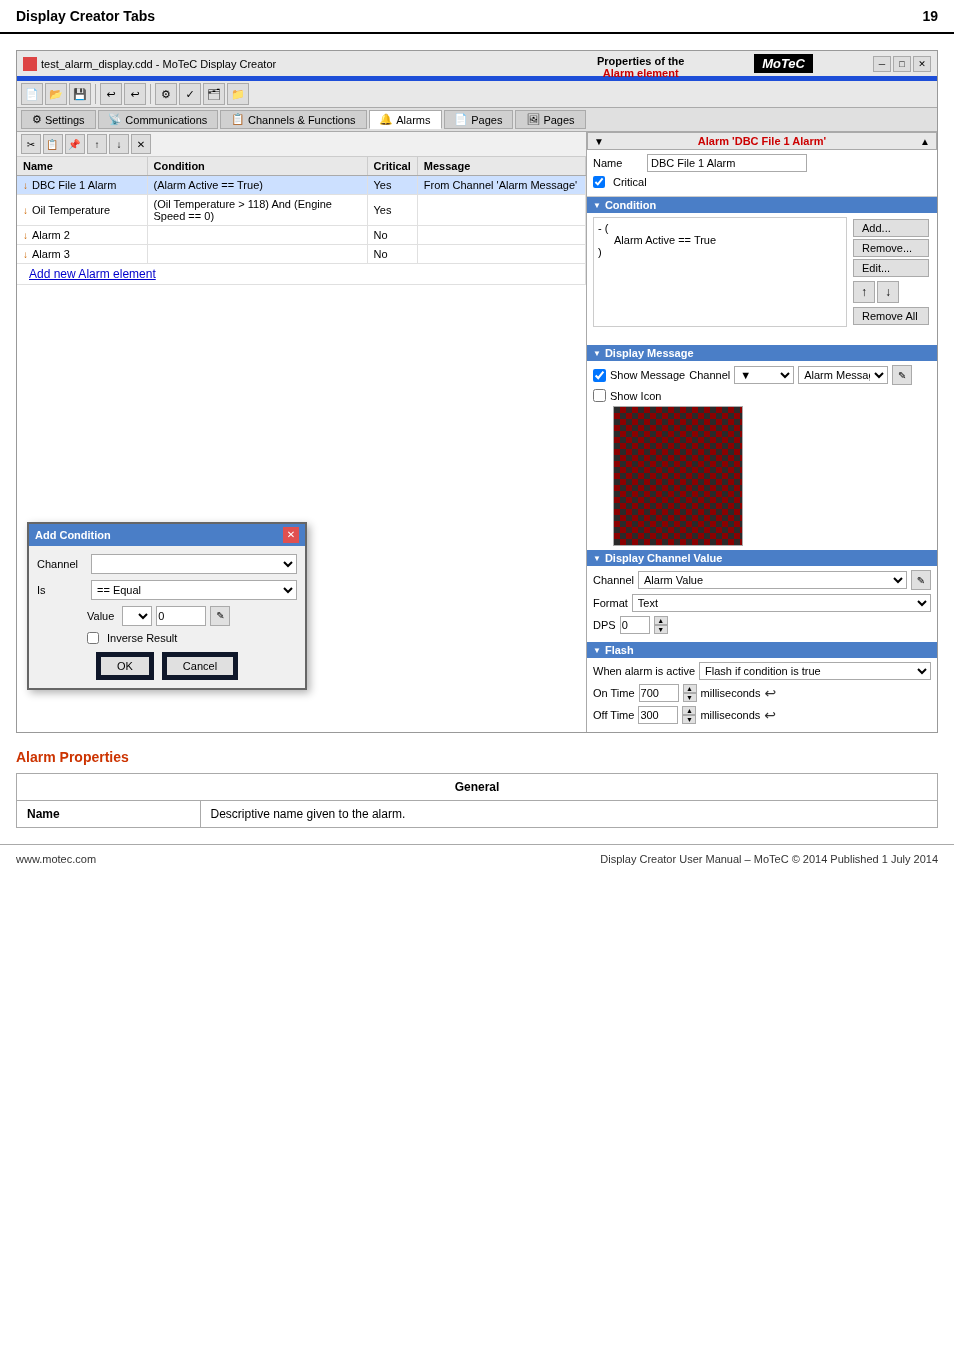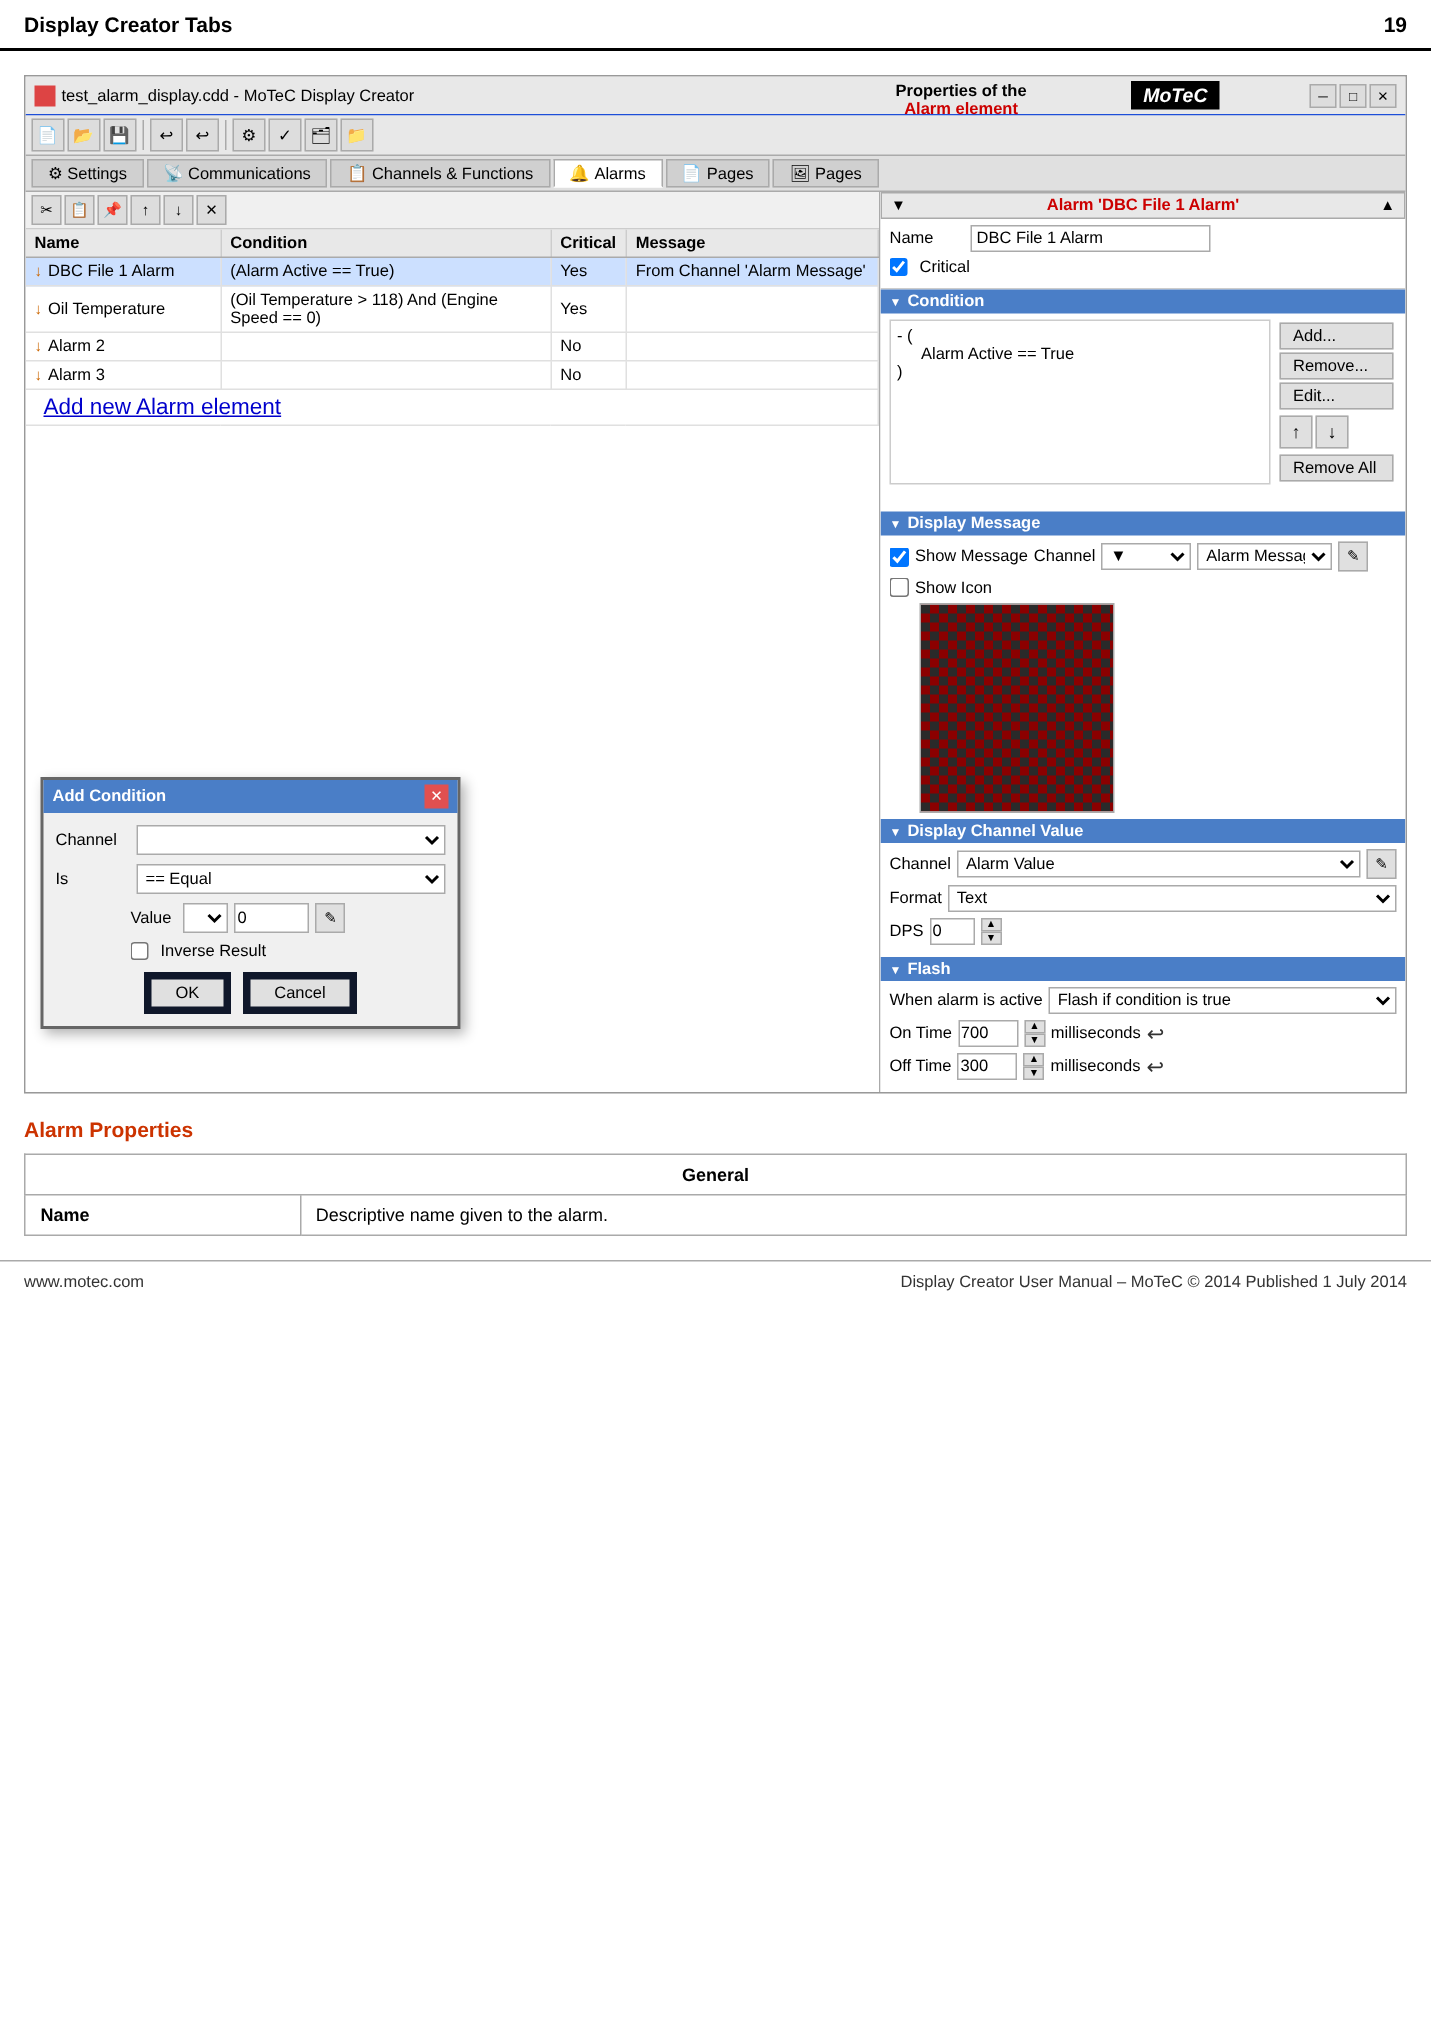--- a/index.html
+++ b/index.html
@@ -13,21 +13,21 @@
     }
 
     
     .screenshot-area {
       margin: 16px; border: 1px solid #999; background: #f0f0f0;
       position: relative; overflow: hidden;
     }
 
     
     .app-titlebar {
-      background: #e8e8e8; border-bottom: 1px solid #1d4ed8;
+      background: #e8e8e8; border-bottom: 5px solid #1d4ed8;
       display: flex; justify-content: space-between; align-items: center;
       padding: 3px 6px; font-size: 11px;
     }
     .app-titlebar-left { display: flex; align-items: center; gap: 4px; }
     .app-titlebar-icon { width: 14px; height: 14px; background: #d44; display: inline-block; }
     .titlebar-title { font-size: 11px; }
     .titlebar-controls { display: flex; gap: 2px; }
     .titlebar-btn {
       width: 18px; height: 16px; background: #ddd; border: 1px solid #aaa;
       display: flex; align-items: center; justify-content: center; font-size: 9px; cursor: pointer;
@@ -84,21 +84,21 @@
     .alarm-table th {
       background: #e8e8e8; border-bottom: 1px solid #aaa; border-right: 1px solid #ccc;
       padding: 3px 6px; text-align: left; font-size: 11px; font-weight: bold;
     }
     .alarm-table td {
       border-bottom: 1px solid #e0e0e0; border-right: 1px solid #e0e0e0;
       padding: 3px 6px; font-size: 11px;
     }
     .alarm-table tr.selected { background: #cce0ff; }
     .alarm-icon { color: #cc6600; font-size: 10px; margin-right: 4px; }
-    .add-link { color: #0000cc; text-decoration: underline; cursor: pointer; padding: 4px 6px; font-size: 15px; }
+    .add-link { color: #0000cc; text-decoration: underline; cursor: pointer; padding: 4px 6px; font-size: 12px; }
 
     
     .dialog-overlay {
       position: absolute; top: 340px; left: 200px; z-index: 10;
     }
     .dialog {
       background: #f0f0f0; border: 2px solid #666; box-shadow: 3px 3px 8px rgba(0,0,0,0.3);
       width: 280px;
     }
     .dialog-titlebar {

